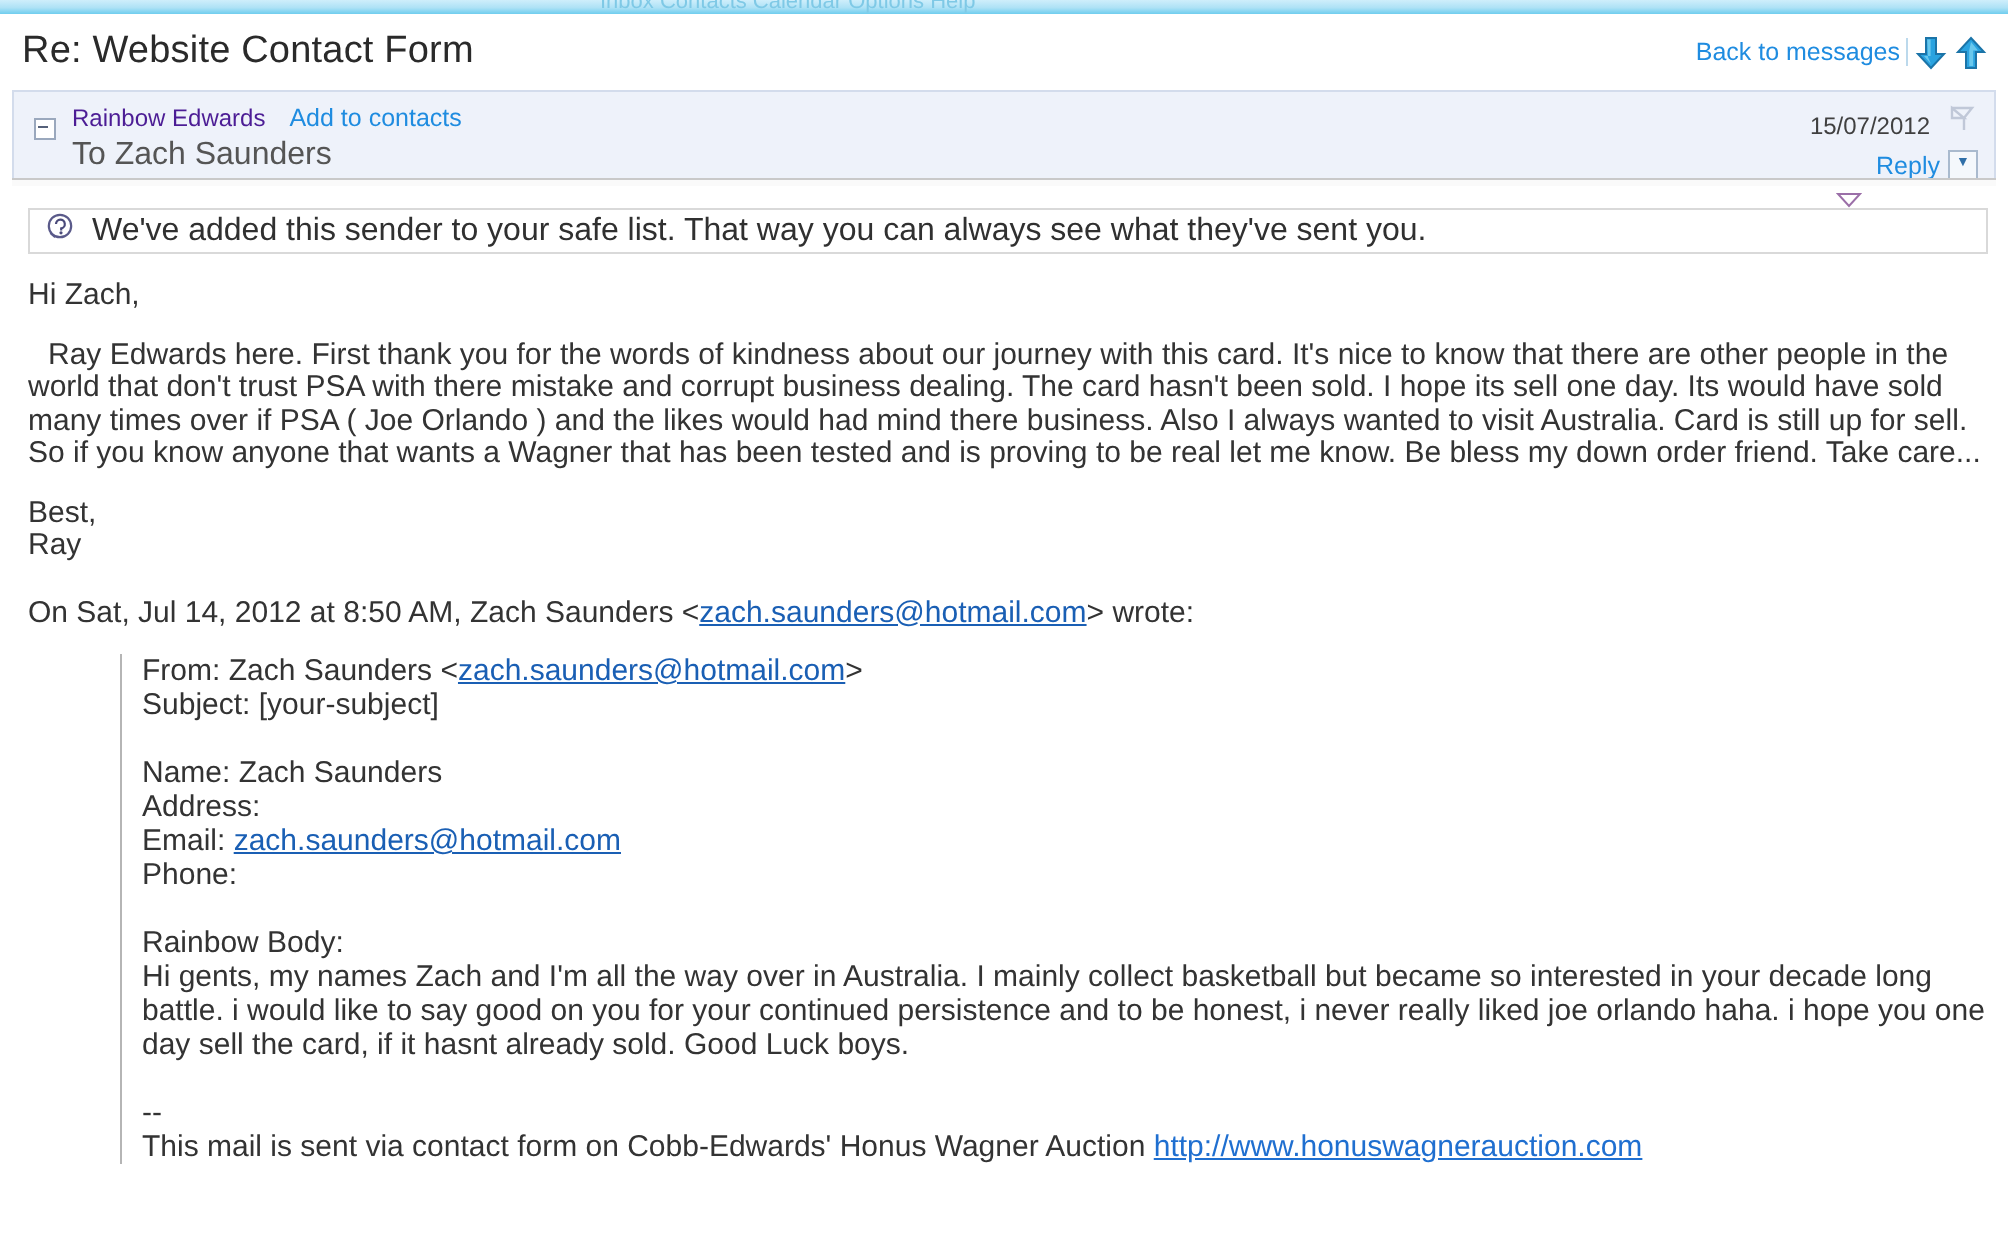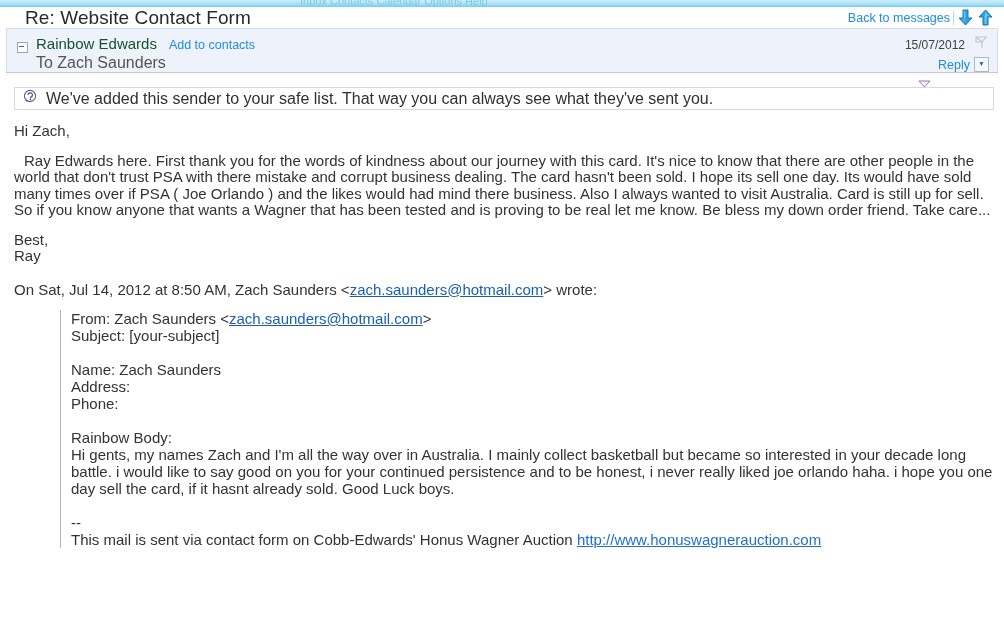--- a/index.html
+++ b/index.html
@@ -28,22 +28,22 @@
     position: absolute;
     top: -5px;
     font-size: 11px;
     color: #7fc9e6;
     white-space: nowrap;
     font-family: "Liberation Sans", sans-serif;
   }
 
   
   .subject-bar {
-    height: 21px;
-    padding: 0 10px 0 25px;
+    height: 38px;
+    padding: 0 10px 0 11px;
     display: flex;
     align-items: center;
     justify-content: space-between;
     background: #ffffff;
   }
   .subject-title {
     font-size: 19px;
     font-weight: normal;
     color: #2a2a2a;
     letter-spacing: 0.1px;
@@ -109,22 +109,22 @@
     height: 1px;
     background: #55617a;
   }
   .sender-names { line-height: 1.15; }
   .sender-name-row {
     display: flex;
     align-items: baseline;
     gap: 12px;
   }
   .sender-name {
-    font-size: 15px;
-    color: #14532d;
+    font-size: 12px;
+    color: #4c1d95;
   }
   .sender-to {
     font-size: 16px;
     color: #555555;
     margin-top: 2px;
   }
   .sender-right {
     text-align: right;
     position: relative;
     padding-right: 2px;
@@ -310,20 +310,21 @@
   <div class="blockquote">
 
     <div class="q-line"><span>From: Zach Saunders &lt;</span><a class="mail">zach.saunders@hotmail.com</a><span>&gt;</span></div>
 
     <div class="q-line">Subject: [your-subject]</div>
 
     <div class="q-gap"></div>
 
     <div class="q-line">Name: Zach Saunders</div>
     <div class="q-line">Address:</div>
+    <div class="q-line"><span>Email: </span><a class="mail">zach.saunders@hotmail.com</a></div>
     <div class="q-line">Phone:</div>
 
     <div class="q-gap"></div>
 
     <div class="q-line">Rainbow Body:</div>
     <div class="q-line">Hi gents, my names Zach and I'm all the way over in Australia. I mainly collect basketball but became so interested in your decade long battle. i would like to say good on you for your continued persistence and to be honest, i never really liked joe orlando haha. i hope you one day sell the card, if it hasnt already sold. Good Luck boys.</div>
 
     <div class="q-gap"></div>
 
     <div class="q-line mono-dash">--</div>

